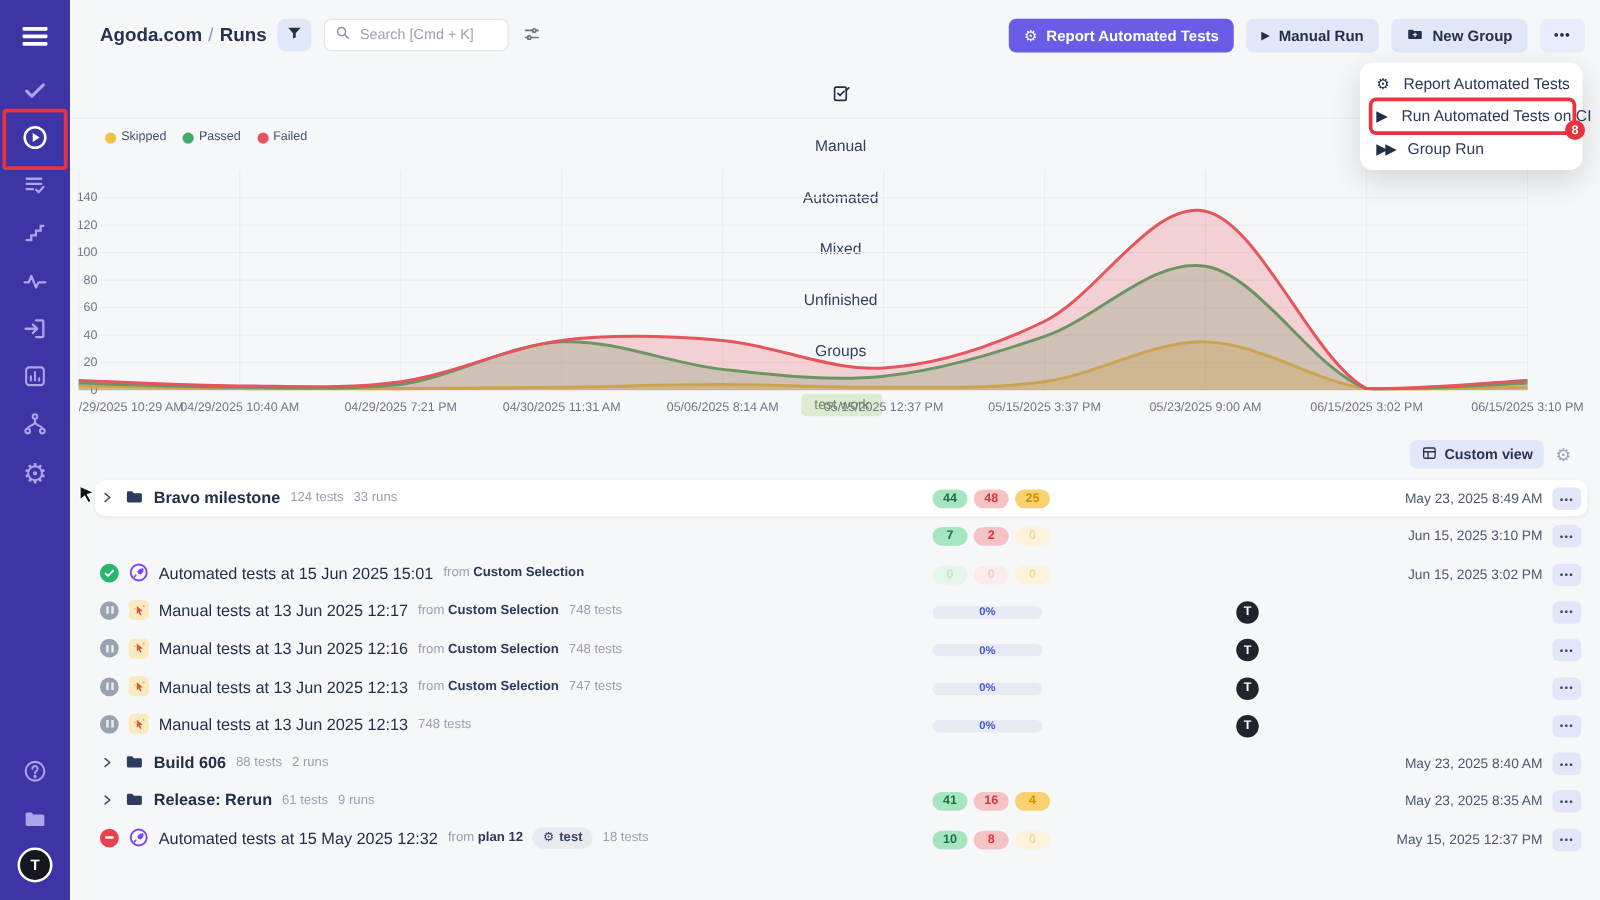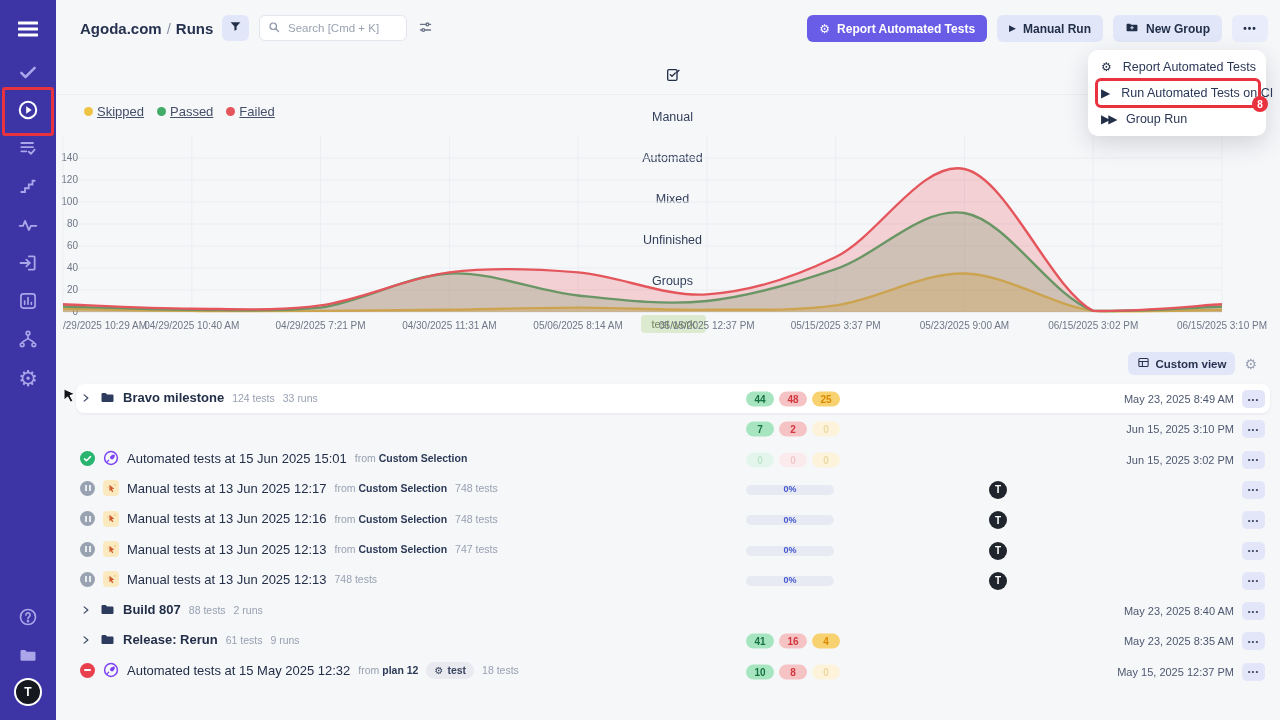--- a/index.html
+++ b/index.html
@@ -42,21 +42,21 @@
     font-size:10px;font-weight:700;display:grid;place-items:center;z-index:51;}
 
   
   .tabs{position:absolute;left:56px;right:12px;top:67px;height:28px;border-bottom:1px solid #eceef2;
     display:flex;align-items:center;gap:27px;padding-left:21px;box-sizing:border-box;flex-direction:column;}
   .tab{font-size:12.5px;color:#323f5c;cursor:pointer;}
   .tag-pill{background:#dcead0;color:#75895f;font-size:11px;padding:3px 10px;border-radius:4px;margin-left:2px;}
 
   
   .legend{position:absolute;left:84px;top:104px;display:flex;gap:13px;align-items:center;z-index:3;}
-  .lg-item{display:flex;align-items:center;gap:4px;font-size:13px;color:#444f69;text-decoration:underline;}
+  .lg-item{display:flex;align-items:flex-end;gap:4px;font-size:10px;color:#444f69;}
   .lg-dot{width:9px;height:9px;border-radius:50%;}
   #chart-svg{position:absolute;left:0;top:0;width:1280px;height:345px;z-index:1;pointer-events:none;}
   #chart-svg text.tick{font-size:10px;fill:#6f7787;font-family:"Liberation Sans","DejaVu Sans",sans-serif;}
 
   
   .viewbar{position:absolute;top:352px;right:23px;display:flex;align-items:center;gap:9px;z-index:3;}
   .customview{display:inline-flex;align-items:center;gap:6px;background:#e2e6f9;border:none;border-radius:6px;height:23px;padding:0 9px;
     font-size:11.5px;font-weight:700;color:#28334f;cursor:pointer;font-family:inherit;}
   .gear-btn{color:#99a1b3;font-size:14px;background:none;border:none;cursor:pointer;line-height:1;padding:0;}
 
@@ -468,21 +468,21 @@
           <span class="chev">
             <svg width="10" height="10" viewBox="0 0 16 16">
               <path d="M5 3l6 5-6 5" fill="none" stroke="#3e4a66" stroke-width="2" stroke-linecap="round" stroke-linejoin="round"></path>
             </svg>
           </span>
           <span style="display:grid;place-items:center">
             <svg width="15" height="15" viewBox="0 0 20 20">
               <path d="M2 5.5A1.5 1.5 0 013.5 4h4l2 2h7A1.5 1.5 0 0118 7.5v7A1.5 1.5 0 0116.5 16h-13A1.5 1.5 0 012 14.5z" fill="#2d3b5e"></path>
             </svg>
           </span>
-          <span class="rtitle bold">Build 807</span>
+          <span class="rtitle bold">Build 606</span>
           <span class="rmeta">88 tests</span>
           <span class="rmeta">2 runs</span>
         </div>
         <span class="rdate">May 23, 2025 8:40 AM</span>
         <button class="rmenu">•••</button>
       </div>
       <div class="row" style="top: 242.4px;">
         <div class="cluster">
           <span class="chev">
             <svg width="10" height="10" viewBox="0 0 16 16">

